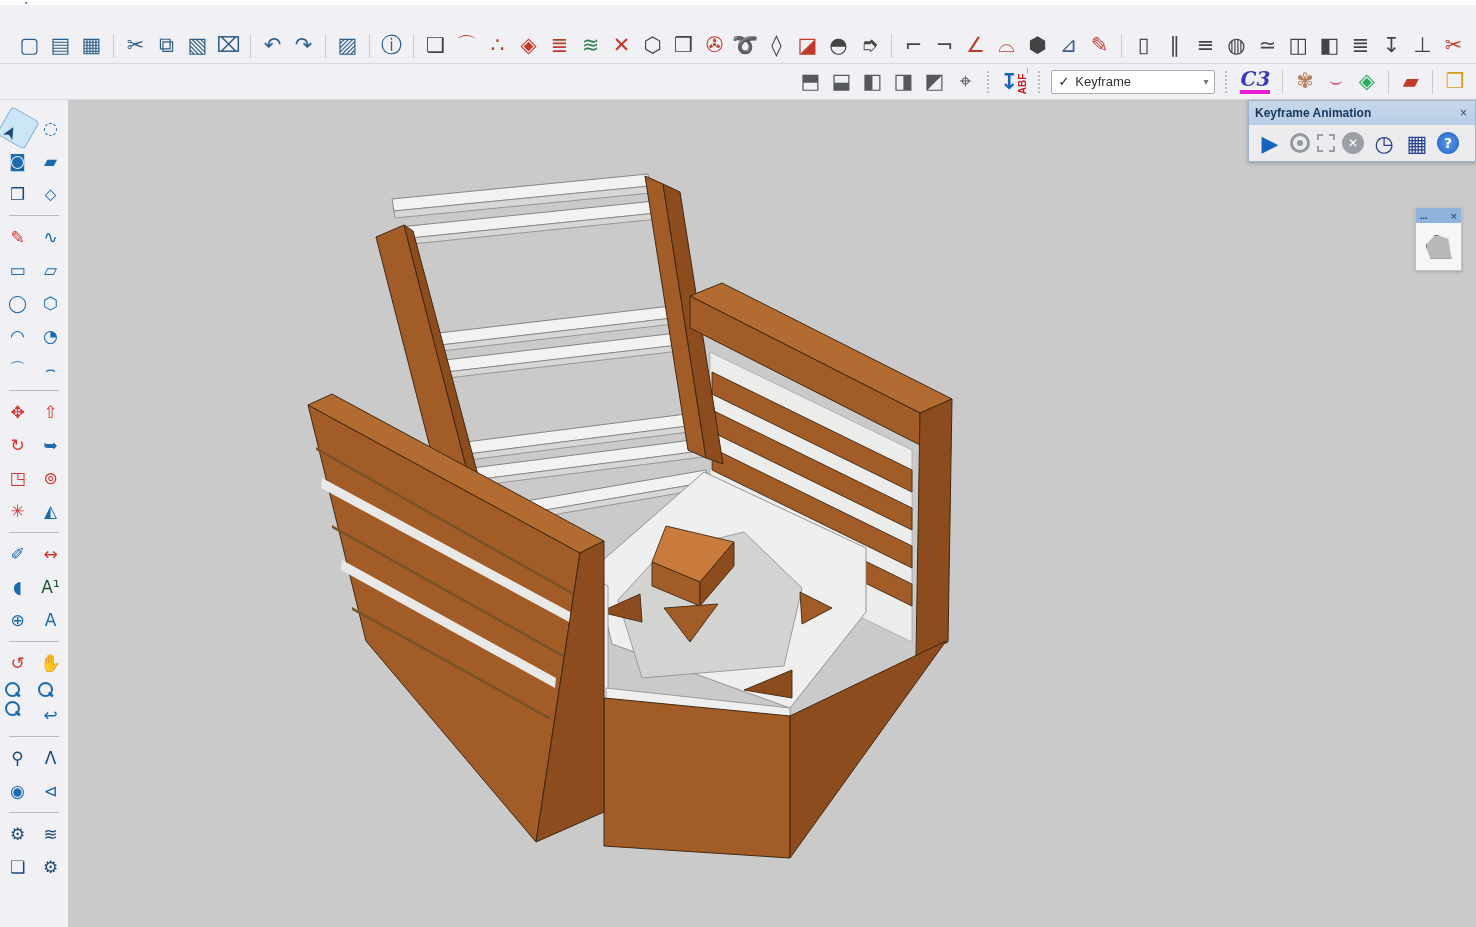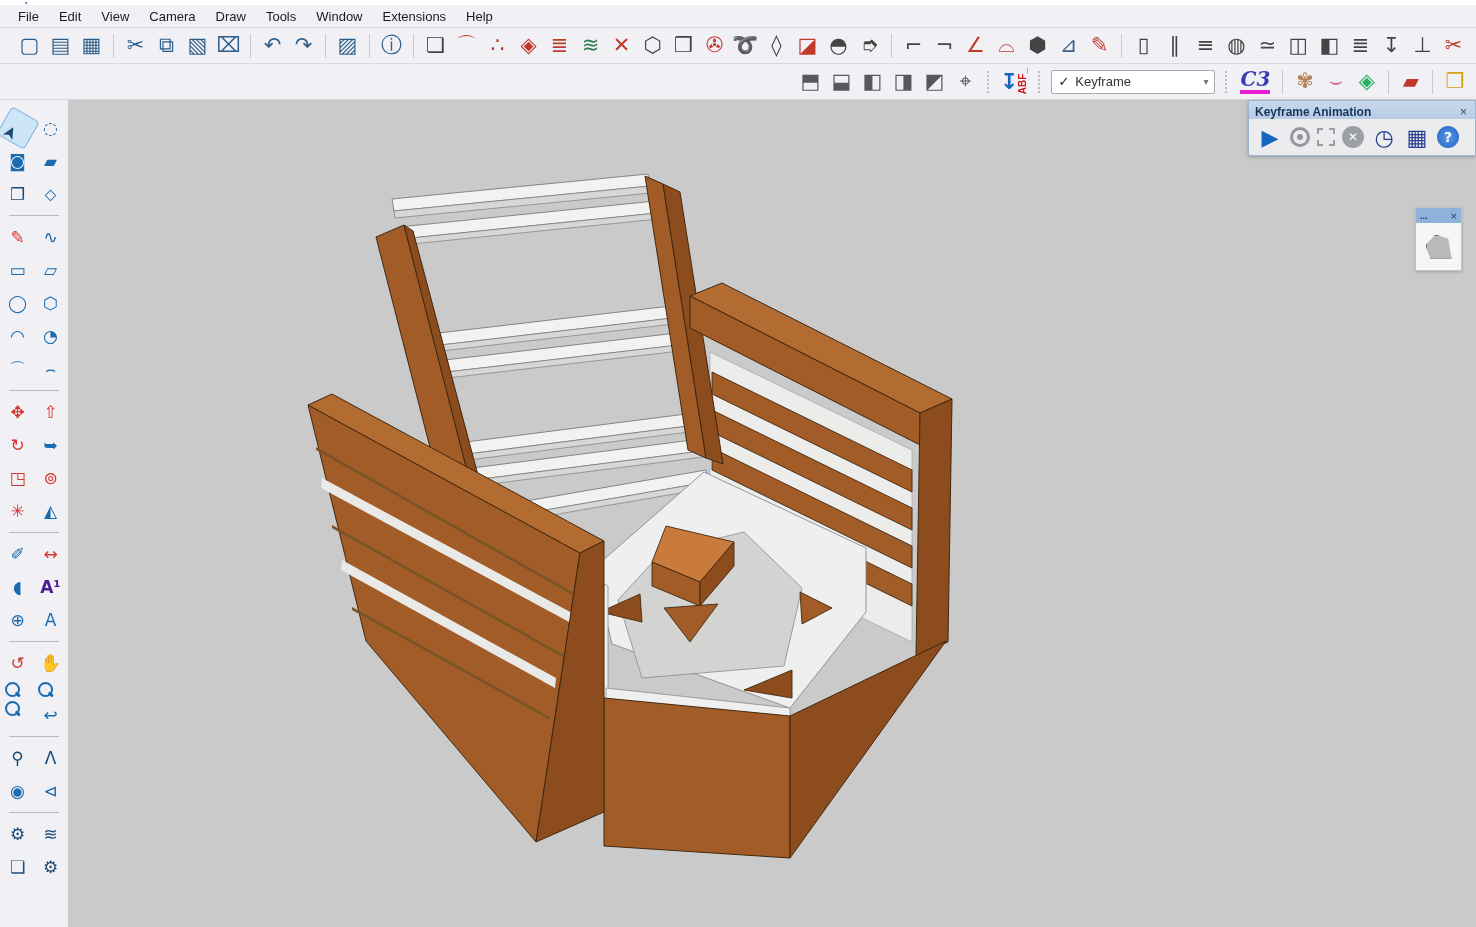--- a/index.html
+++ b/index.html
@@ -59,22 +59,22 @@
   .ic-mag::after { content:""; position:absolute; left:12px; top:12px; width:6px; height:2.5px;
     background:#1a6bb0; transform:rotate(45deg); border-radius:2px; }
 
   
   .canvas { position:absolute; left:68px; top:100px; width:1408px; height:827px; background:var(--canvas-bg); }
   .canvas svg { position:absolute; inset:0; }
 
   
   .kf-panel { position:absolute; right:0; top:0; width:228px; background:#ececef;
     border:1px solid #9eb4cc; box-shadow:0 1px 4px rgba(0,0,0,.25); }
-  .kf-title { height:18px; background:linear-gradient(var(--kf-title-bg), #b9cce6); display:flex;
-    align-items:flex-end; padding:0 6px;gap:12px; }
+  .kf-title { height:24px; background:linear-gradient(var(--kf-title-bg), #b9cce6); display:flex;
+    align-items:center; padding:0 6px;gap:12px; }
   .kf-title span:first-child { flex:1; font-size:12px; font-weight:bold; color:var(--kf-title-text); }
   .kf-close { font-size:12px; color:#33466b; cursor:pointer; padding:0 2px; }
   .kf-body { height:36px; display:flex; align-items:center; gap:7px; padding:0 8px; }
   .kf-btn { display:inline-flex; align-items:center; justify-content:center; width:26px; height:26px;
     font-size:22px; cursor:pointer; font-family:"DejaVu Sans","Liberation Sans",sans-serif; }
   .kf-record { width:20px; height:20px; border:3px solid #93989d; border-radius:50%; position:relative; }
   .kf-record::before { content:""; position:absolute; left:4px; top:4px; width:6px; height:6px;
     border-radius:50%; background:#93989d; }
   .kf-dashed { width:18px; height:18px; border:2px dashed #9aa0a6; }
   .kf-delete { width:22px; height:22px; border-radius:50%; background:#9aa0a6; color:#fff;
@@ -96,31 +96,20 @@
 </style>
 </head>
 <body>
 
 <div class="app">
 
   <div class="titlebar-sliver">
     <span class="app-dot">▪</span>
   </div>
 
-  <nav class="menubar" id="menubar">
-      <span class="menu-item">File</span>
-      <span class="menu-item">Edit</span>
-      <span class="menu-item">View</span>
-      <span class="menu-item">Camera</span>
-      <span class="menu-item">Draw</span>
-      <span class="menu-item">Tools</span>
-      <span class="menu-item">Window</span>
-      <span class="menu-item">Extensions</span>
-      <span class="menu-item">Help</span>
-    </nav>
 
   <div class="toolbar row1">
     <div id="tb-std" class="tb-seg">
         <span class="tbi">▢</span>
         <span class="tbi">▤</span>
         <span class="tbi">▦</span>
         <i class="vsep"></i>
         <span class="tbi">✂</span>
         <span class="tbi">⧉</span>
         <span class="tbi">▧</span>
@@ -242,21 +231,21 @@
         <span class="rail-cell" style="color: rgb(214, 52, 48);">◳</span>
         <span class="rail-cell" style="color: rgb(214, 52, 48);">⊚</span>
         <span class="rail-cell" style="color: rgb(214, 52, 48);">✳</span>
         <span class="rail-cell" style="color: rgb(26, 107, 176);">◭</span>
       </div>
       <div class="rail-sep"></div>
       <div class="rail-row">
         <span class="rail-cell" style="color: rgb(26, 107, 176);">✐</span>
         <span class="rail-cell" style="color: rgb(214, 52, 48);">↔</span>
         <span class="rail-cell" style="color: rgb(26, 107, 176);">◖</span>
-        <span class="rail-cell" style="color: #4c1d95; font-weight: bold;">A¹</span>
+        <span class="rail-cell" style="color: #14532d;">A¹</span>
         <span class="rail-cell" style="color: rgb(26, 107, 176);">⊕</span>
         <span class="rail-cell" style="color: rgb(26, 107, 176);">A</span>
       </div>
       <div class="rail-sep"></div>
       <div class="rail-row">
         <span class="rail-cell" style="color: rgb(214, 52, 48);">↺</span>
         <span class="rail-cell" style="color: rgb(26, 107, 176);">✋</span>
         <span class="rail-cell ic-mag"></span>
         <span class="rail-cell ic-mag"></span>
         <span class="rail-cell ic-mag"></span>

